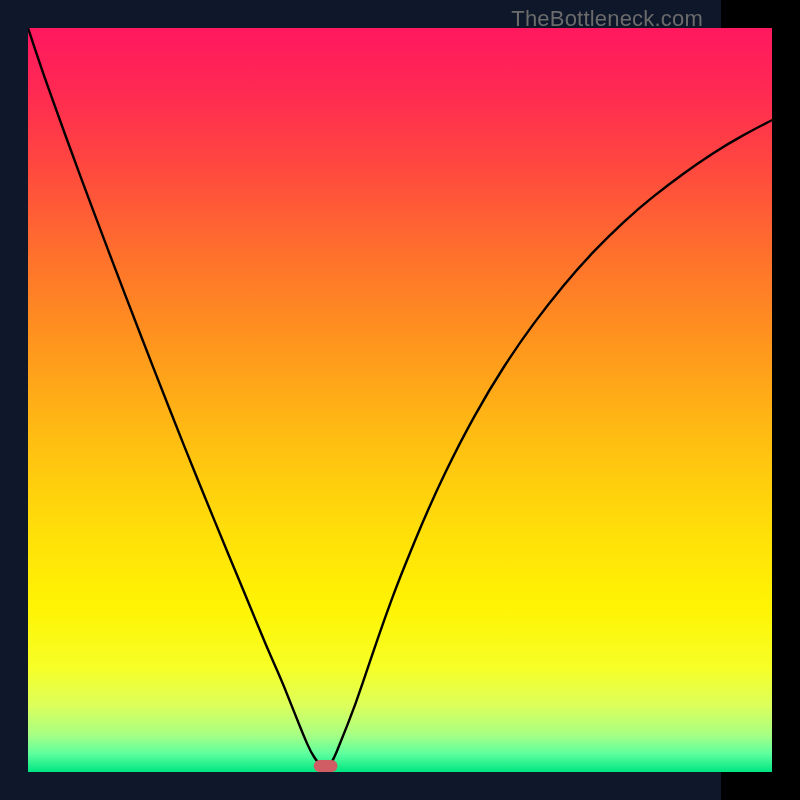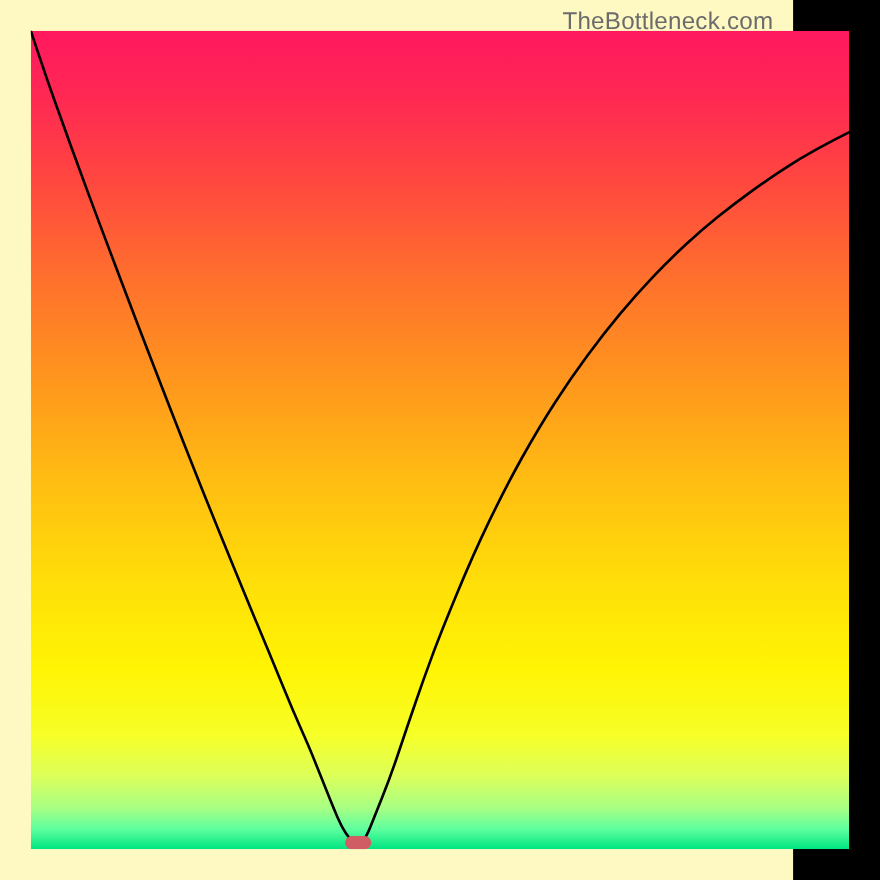--- a/index.html
+++ b/index.html
@@ -8,21 +8,21 @@
     width: 800px;
     height: 800px;
     background: #000;
     overflow: hidden;
     font-family: Arial, Helvetica, sans-serif;
   }
   .frame {
     position: relative;
     width: 721px;
     height: 800px;
-    background: #fef9c3;
+    background: #0f172a;
   }
   .watermark {
     position: absolute;
     top: 6px;
     right: 18px;
     color: #6b6b6b;
     font-size: 22px;
     font-weight: 400;
     letter-spacing: 0.2px;
     z-index: 10;

